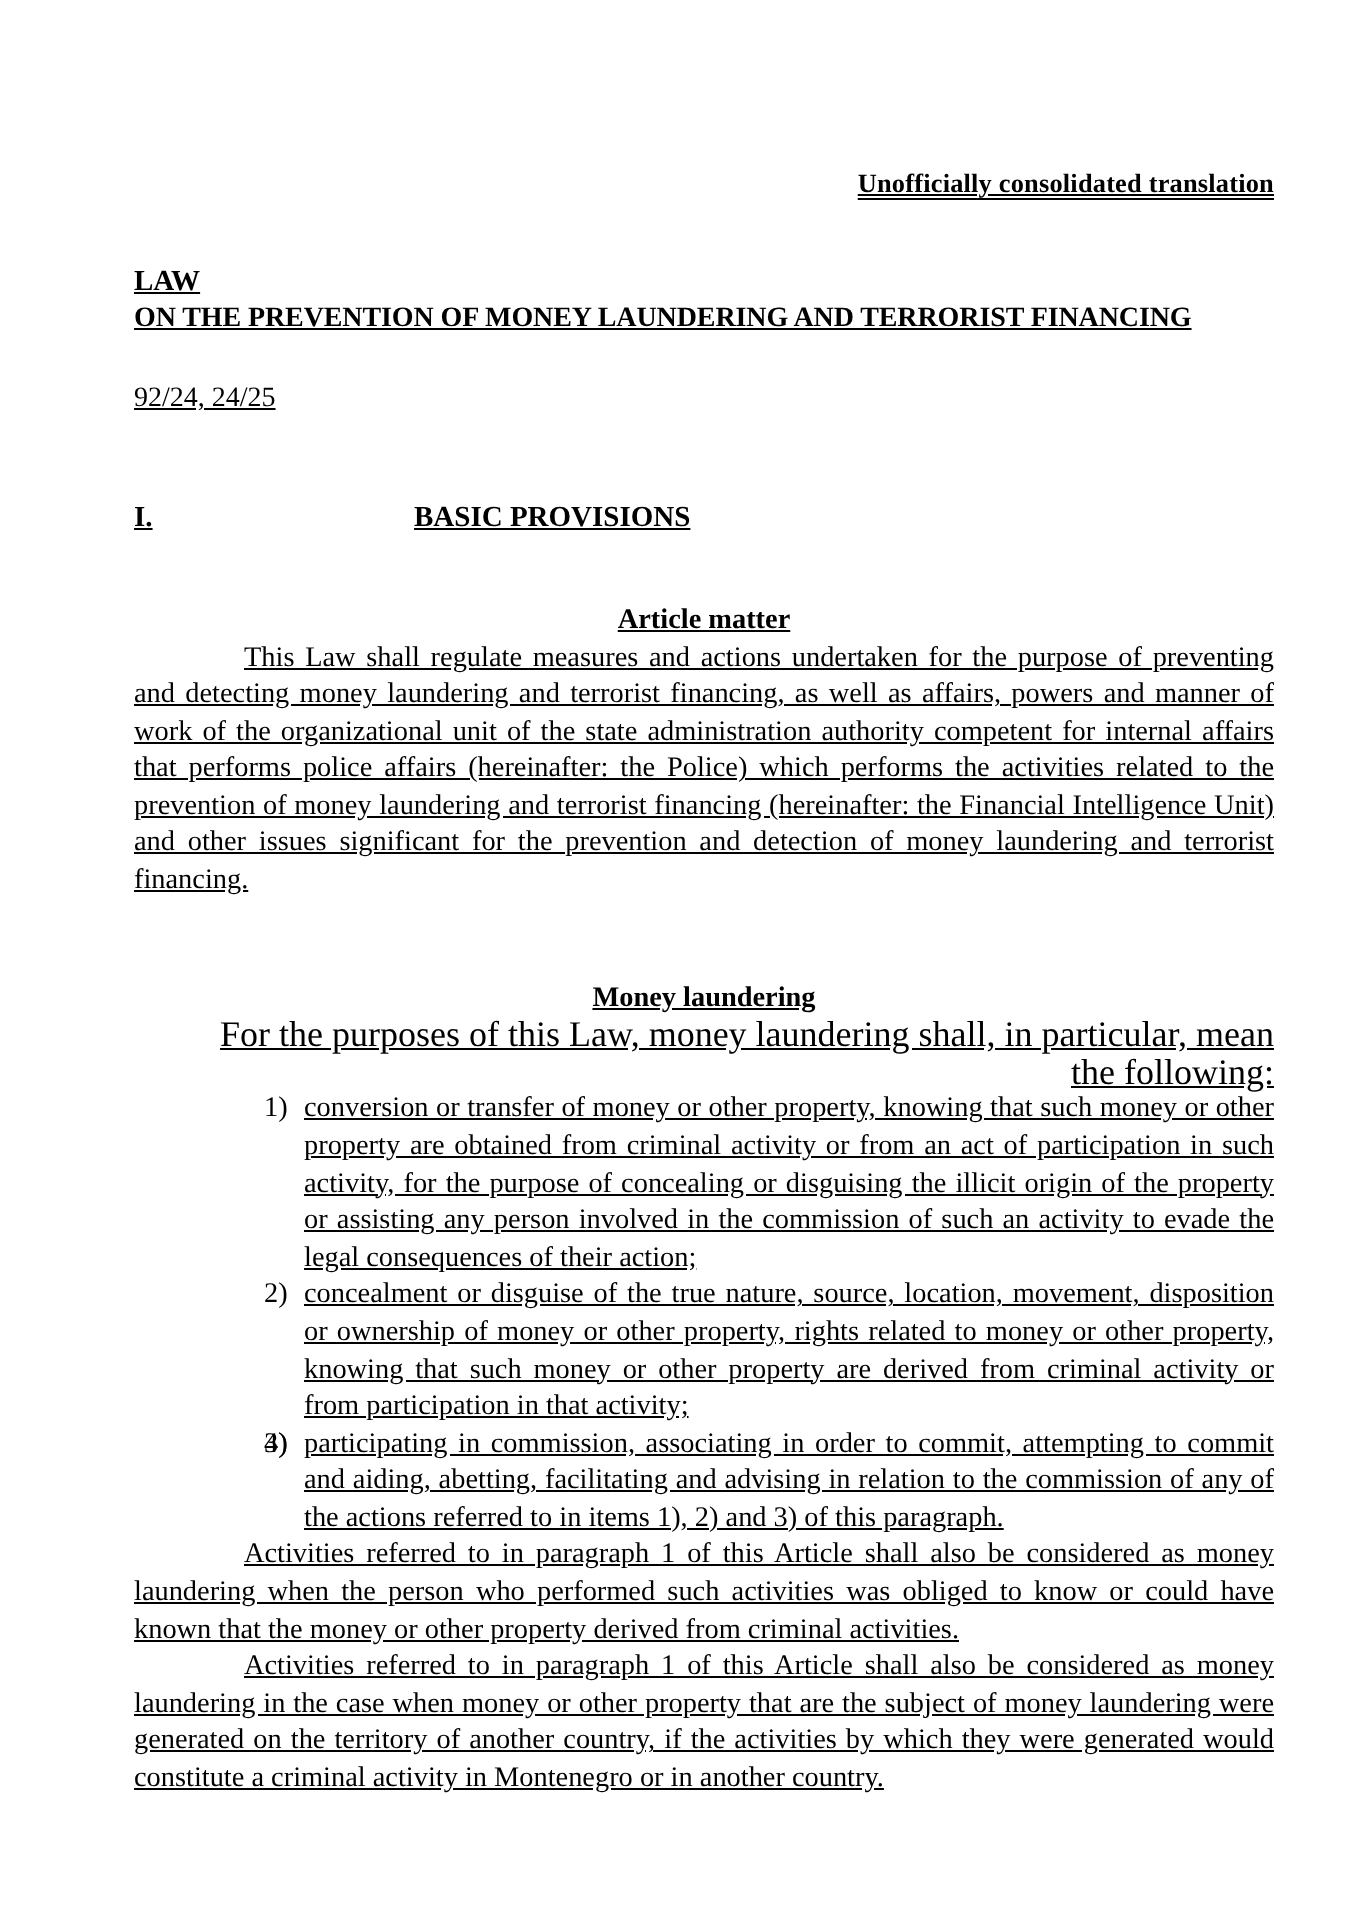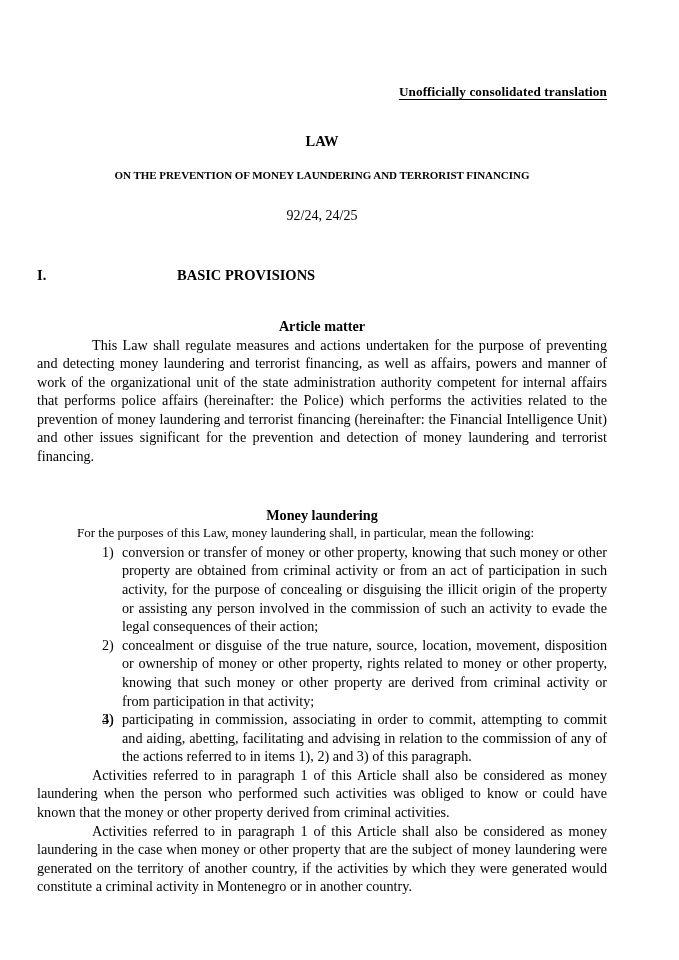--- a/index.html
+++ b/index.html
@@ -21,55 +21,54 @@
   .page {
     position: relative;
     width: 679px;
     height: 960px;
     background: #ffffff;
     box-sizing: border-box;
   }
 
   .content {
     position: absolute;
-    left: 37px;
+    left: 67px;
     top: 0;
     width: 570px;
+    text-decoration: underline;
   }
 
   
   .doc-header {
     text-align: right;
     padding-top: 84px;
     font-size: 13.2px;
     font-weight: bold;
     letter-spacing: 0.1px;
   }
   .doc-header .hdr-text {
     text-decoration: underline;
     text-underline-offset: 2.5px;
   }
 
   
   .title-block {
-    text-align: center;
     margin-top: 33px;
   }
   .law-word {
     font-size: 14.5px;
     font-weight: bold;
     line-height: 17px;
   }
   .law-title {
-    font-size: 11px;
+    font-size: 14px;
     font-weight: bold;
     line-height: 19px;
     letter-spacing: -0.05px;
     white-space: nowrap;
-    margin-top: 16px;
   }
   .gazette {
     font-size: 14px;
     line-height: 19px;
     font-weight: normal;
     margin-top: 2px;
   }
 
   
   .chapter-row {
@@ -104,24 +103,24 @@
     margin: 0;
     font-size: 14.2px;
     line-height: 18.6px;
     text-align: justify;
     text-justify: inter-word;
     text-indent: 55px;
     hyphens: none;
   }
   p.lead-in {
     margin: 0;
-    font-size: 13px;
+    font-size: 18px;
     line-height: 18.6px;
     text-indent: 40px;
-    text-align: left;
+    text-align: right;
   }
 
   
   ol.items {
     margin: 0;
     padding: 0;
     list-style: none;
   }
   ol.items li {
     position: relative;

